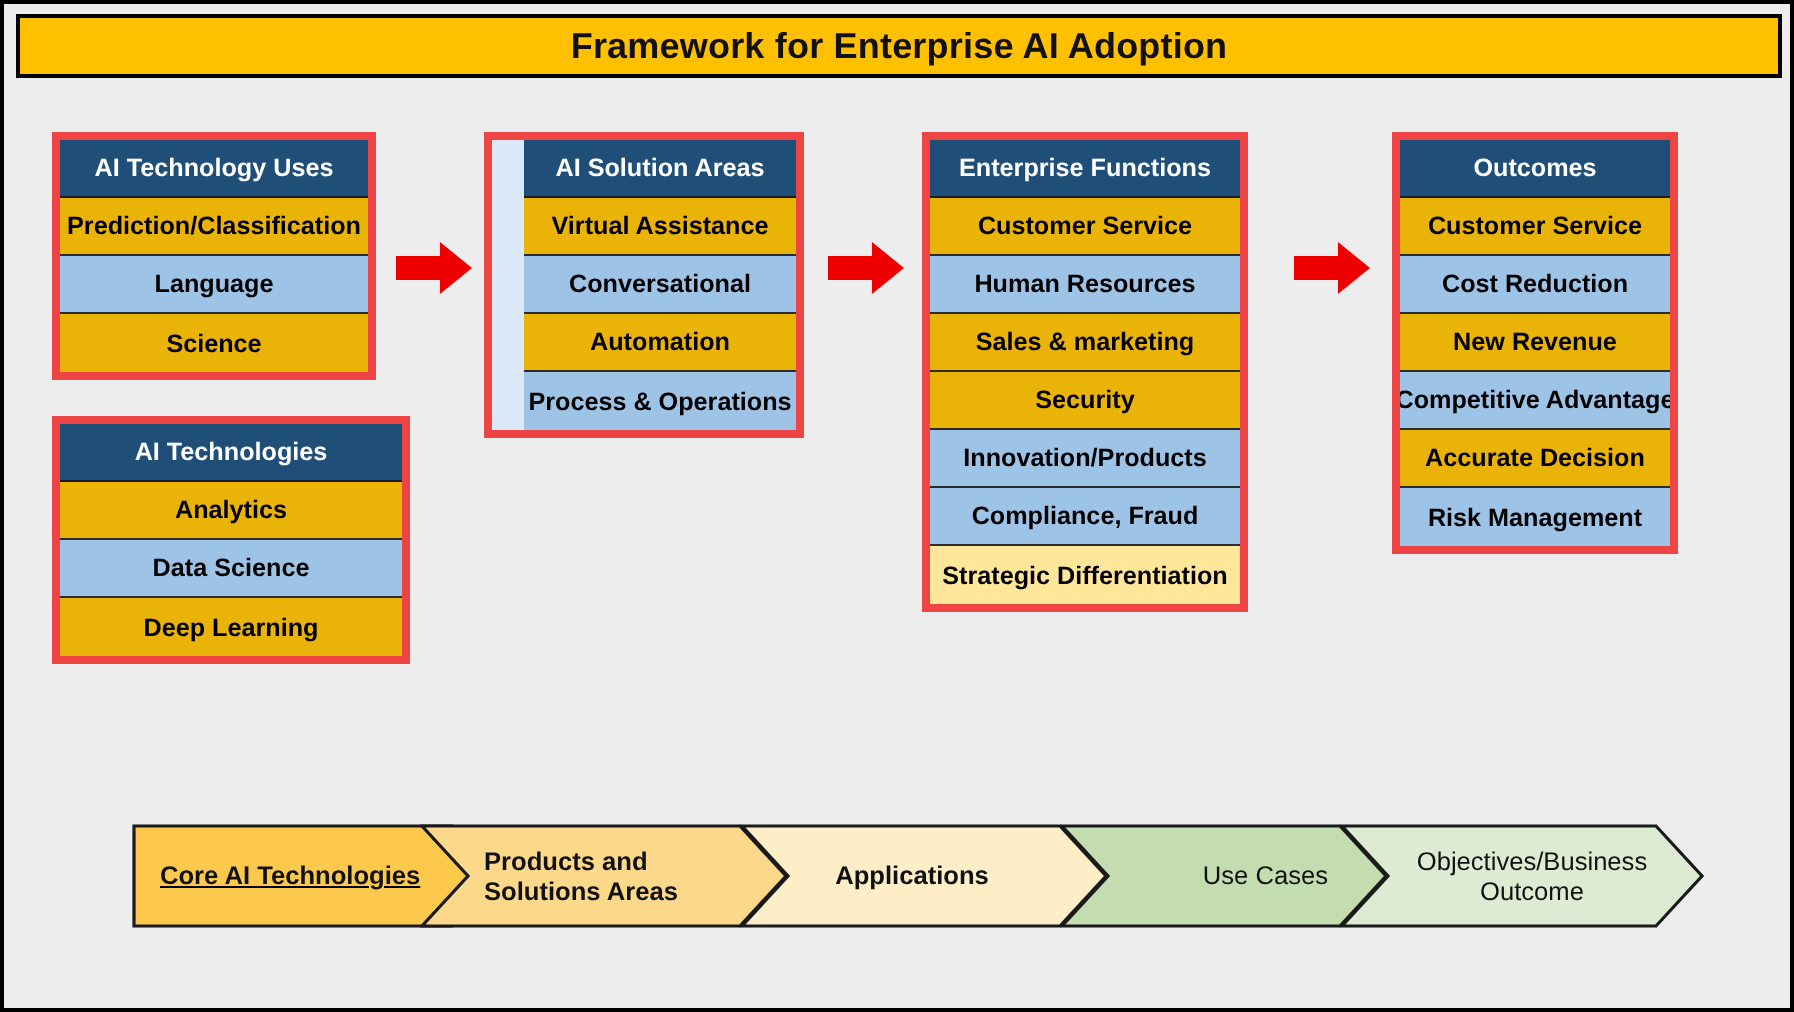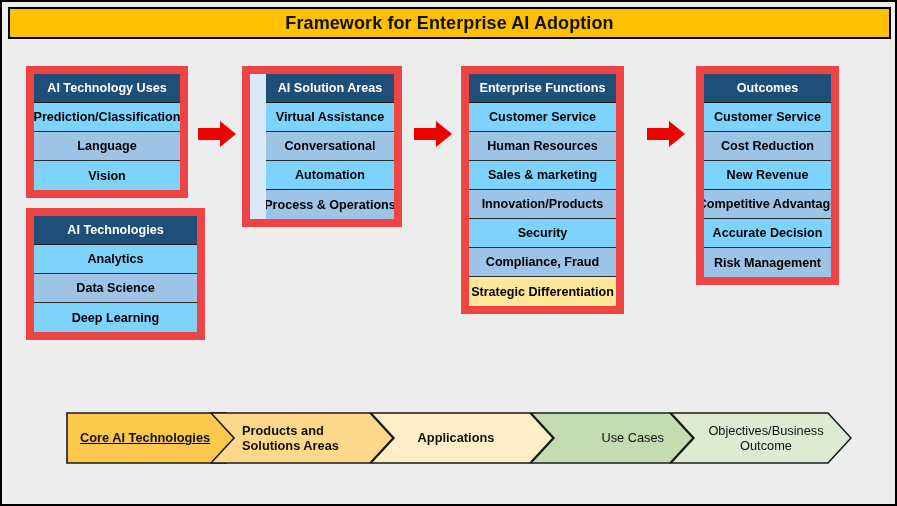--- a/index.html
+++ b/index.html
@@ -35,21 +35,21 @@
   }
   #title-bar .title-text {
     font-size: 18px;
     font-weight: bold;
     color: #111111;
     letter-spacing: 0.1px;
   }
   
   .col {
     position: absolute;
-    border: 8px solid #ef4444;
+    border: 4px solid #ef4444;
     box-sizing: border-box;
     background: #dbe8f7;
   }
   .cell {
     height: 29px;
     box-sizing: border-box;
     display: flex;
     align-items: center;
     justify-content: center;
     font-size: 12.6px;
@@ -58,21 +58,21 @@
     border-bottom: 1px solid #2b2b2b;
     white-space: nowrap;
     overflow: hidden;
   }
   .cell:last-child { border-bottom: none; }
   .cell.head {
     background: #1f4e79;
     color: #ffffff;
     border-bottom: 1px solid #1a1a1a;
   }
-  .cell.light { background: #7dd3fc; }
+  .cell.light { background: #eab308; }
   .cell.mid   { background: #9dc3e6; }
   .cell.gold  { background: #ffe699; }
   
   .arrow {
     position: absolute;
     width: 38px;
     height: 26px;
   }
   
   #ribbon {
@@ -114,21 +114,21 @@
 <div id="canvas">
 
   <div id="title-bar">
     <span class="title-text">Framework for Enterprise AI Adoption</span>
   </div>
 
   <div class="col" id="col-0" style="left:24px; top:64px; width:162px;">
     <div class="cell head">AI Technology Uses</div>
     <div class="cell light">Prediction/Classification</div>
     <div class="cell mid">Language</div>
-    <div class="cell light">Vision</div>
+    <div class="cell light">Science</div>
   </div>
 
   <div class="col" id="col-1" style="left:24px; top:206px; width:179px;">
     <div class="cell head">AI Technologies</div>
     <div class="cell light">Analytics</div>
     <div class="cell mid">Data Science</div>
     <div class="cell light">Deep Learning</div>
   </div>
 
   <div class="col" id="col-2" style="left:240px; top:64px; width:160px;padding-left:16px;">
@@ -137,22 +137,22 @@
     <div class="cell mid">Conversational</div>
     <div class="cell light">Automation</div>
     <div class="cell mid">Process &amp; Operations</div>
   </div>
 
   <div class="col" id="col-3" style="left:459px; top:64px; width:163px;">
     <div class="cell head">Enterprise Functions</div>
     <div class="cell light">Customer Service</div>
     <div class="cell mid">Human Resources</div>
     <div class="cell light">Sales &amp; marketing</div>
+    <div class="cell light">Security</div>
     <div class="cell mid">Innovation/Products</div>
-    <div class="cell light">Security</div>
     <div class="cell mid">Compliance, Fraud</div>
     <div class="cell gold">Strategic Differentiation</div>
   </div>
 
   <div class="col" id="col-4" style="left:694px; top:64px; width:143px;">
     <div class="cell head">Outcomes</div>
     <div class="cell light">Customer Service</div>
     <div class="cell mid">Cost Reduction</div>
     <div class="cell light">New Revenue</div>
     <div class="cell mid">Competitive Advantage</div>

